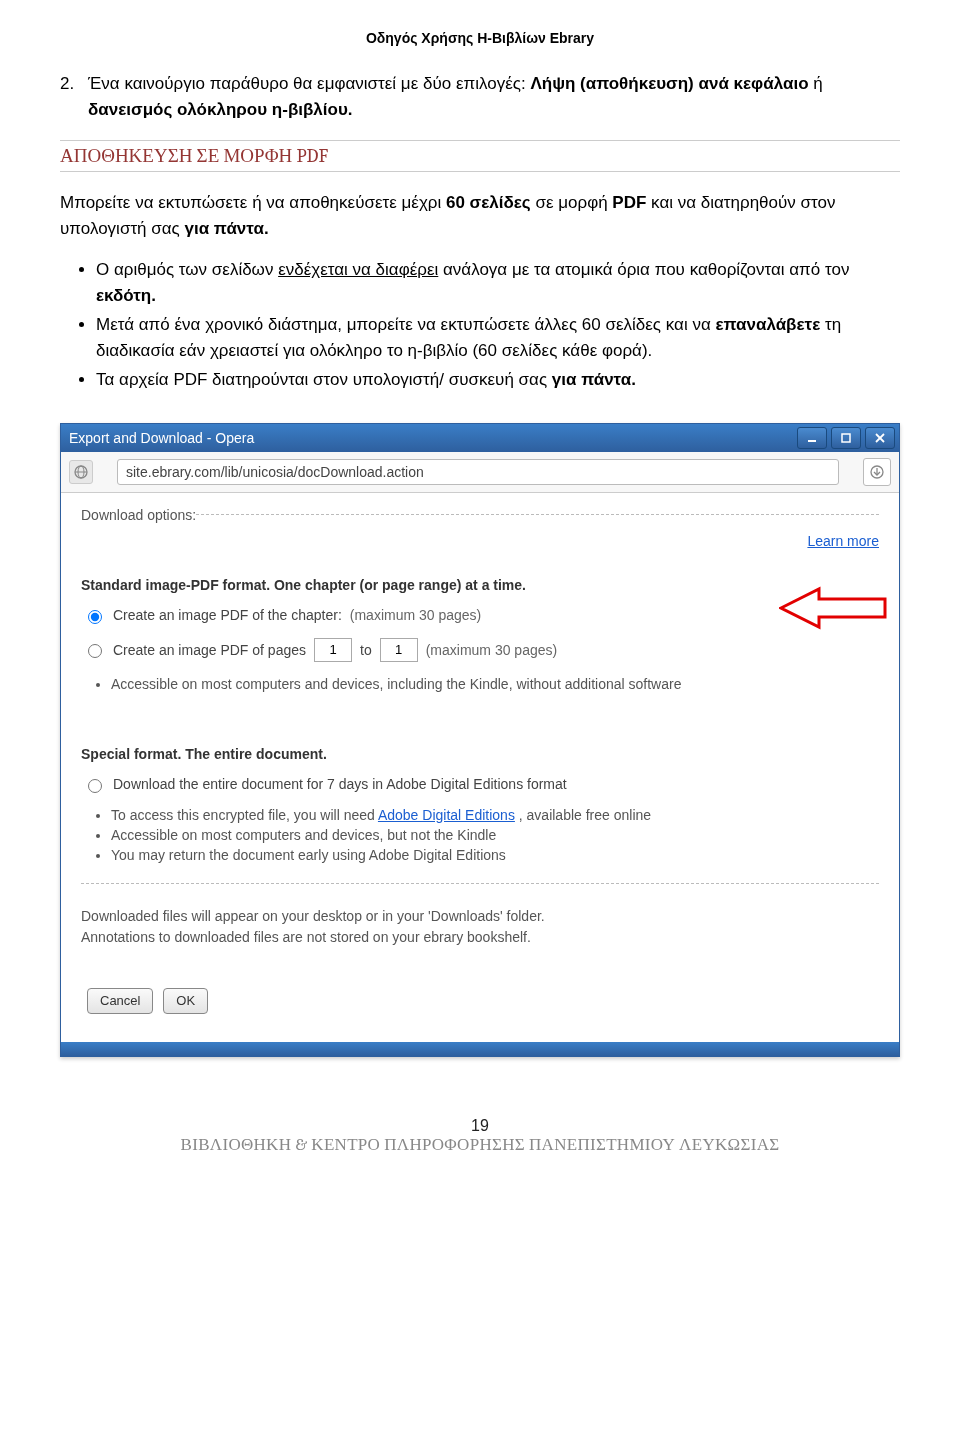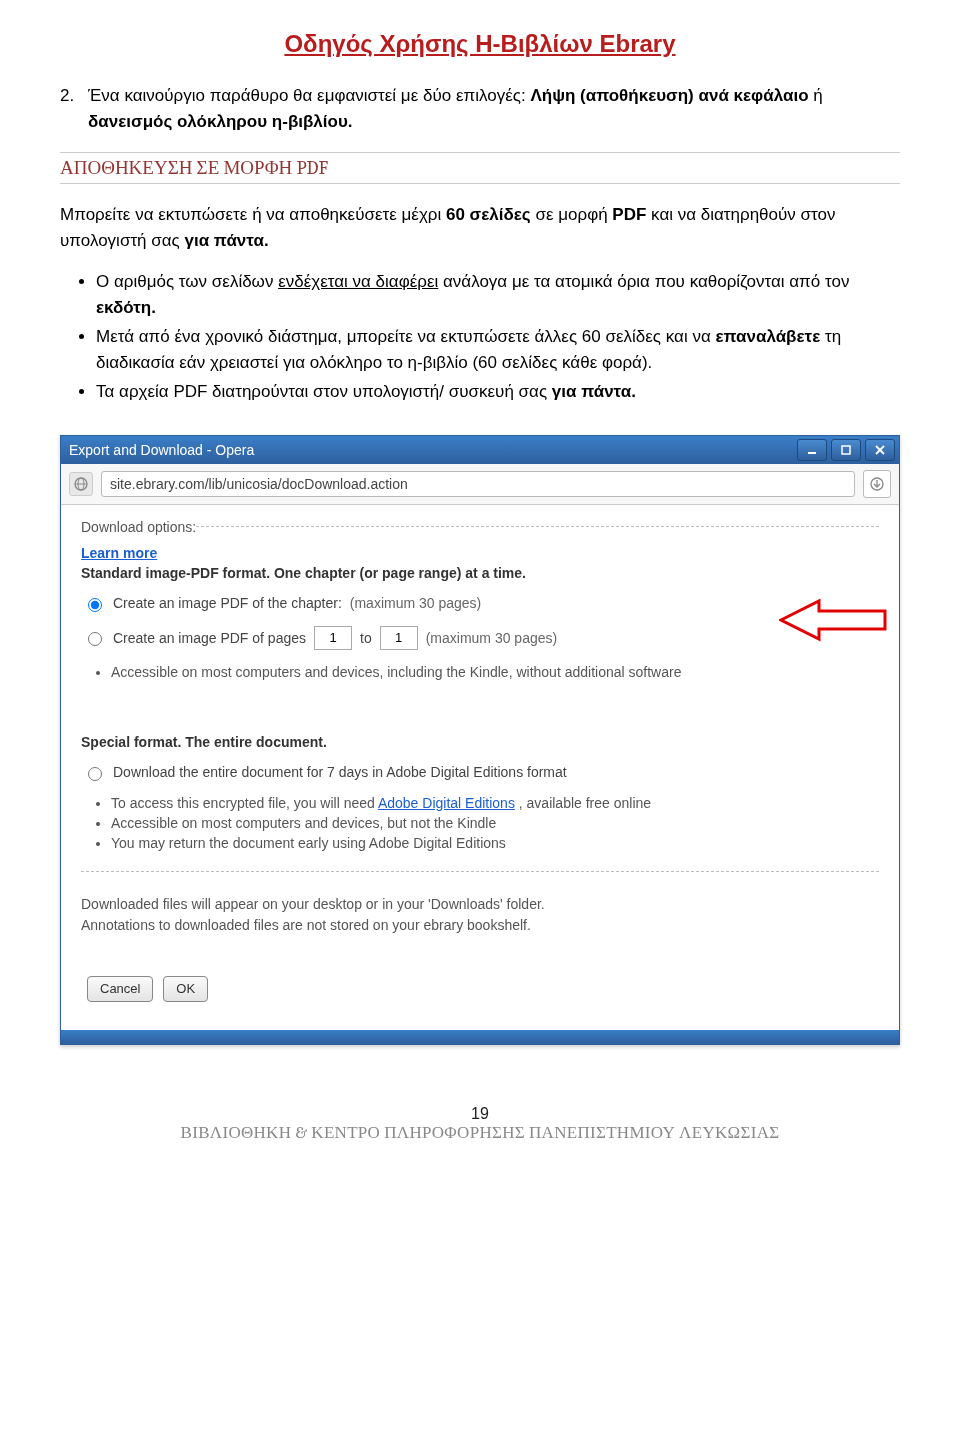--- a/index.html
+++ b/index.html
@@ -7,25 +7,24 @@
     padding: 0;
     font-family: Arial, Helvetica, sans-serif;
     background: #fff;
     width: 960px;
   }
   .page {
     padding: 30px 60px 40px 60px;
   }
   .header-title {
     text-align: center;
-    color: #b91c1c;
+    color: #000000;
     font-weight: bold;
-    font-size: 24px;
+    font-size: 14px;
     margin-bottom: 25px;
-    text-decoration: underline;
   }
   .num-list-item {
     display: flex;
     font-size: 17px;
     line-height: 1.5;
     margin-bottom: 18px;
   }
   .num-marker {
     width: 28px;
     flex-shrink: 0;
@@ -88,21 +87,21 @@
     justify-content: center;
     font-size: 12px;
     cursor: pointer;
   }
   .addr-row {
     background: #f7f7f7;
     border-bottom: 1px solid #ccc;
     display: flex;
     align-items: center;
     padding: 6px 8px;
-    gap: 8px;
+    gap: 24px;
   }
   .nav-icon {
     width: 22px;
     height: 22px;
     border-radius: 3px;
     background: #e8e8e8;
     border: 1px solid #ccc;
     display: flex;
     align-items: center;
     justify-content: center;
@@ -144,23 +143,22 @@
   }
   .fieldset-line {
     flex: 1;
     border-top: 1px dashed #bbb;
     height: 0;
   }
   .learn-more {
     color: #1a5ed1;
     text-decoration: underline;
     font-size: 14px;
-    text-align: left;
-    margin-bottom: 4px;
-    font-weight: bold;
+    text-align: right;
+    margin-bottom: 28px;
   }
   .subhead {
     font-weight: bold;
     color: #333;
     margin-bottom: 14px;
   }
   .opt-row {
     display: flex;
     align-items: center;
     gap: 8px;

